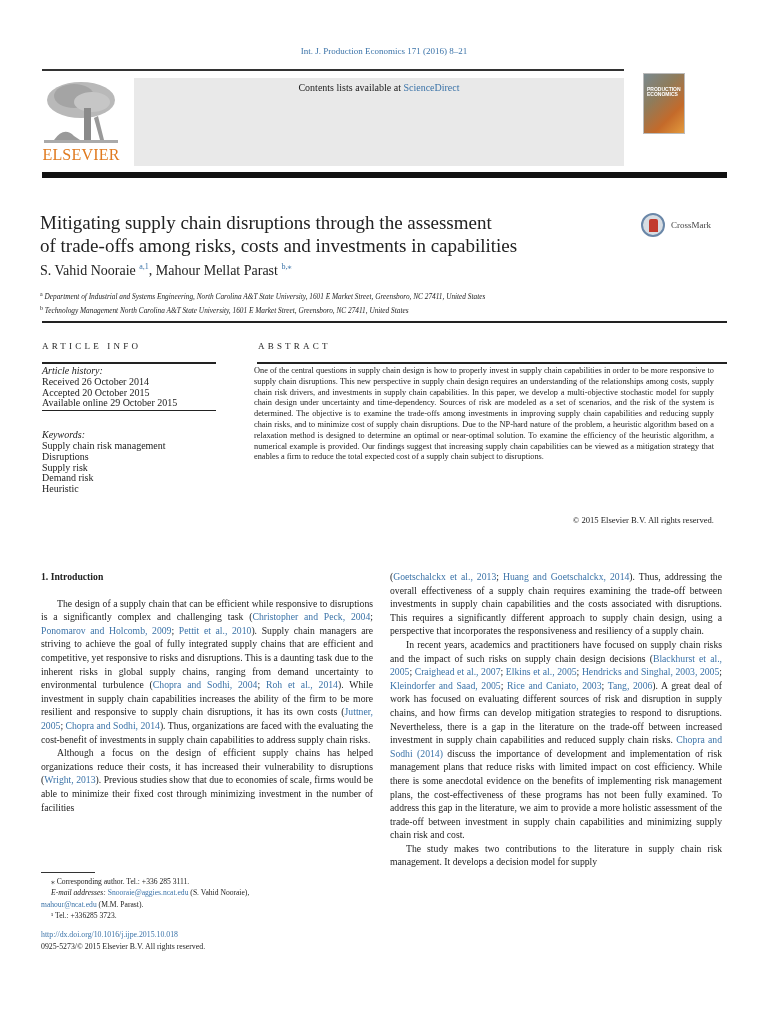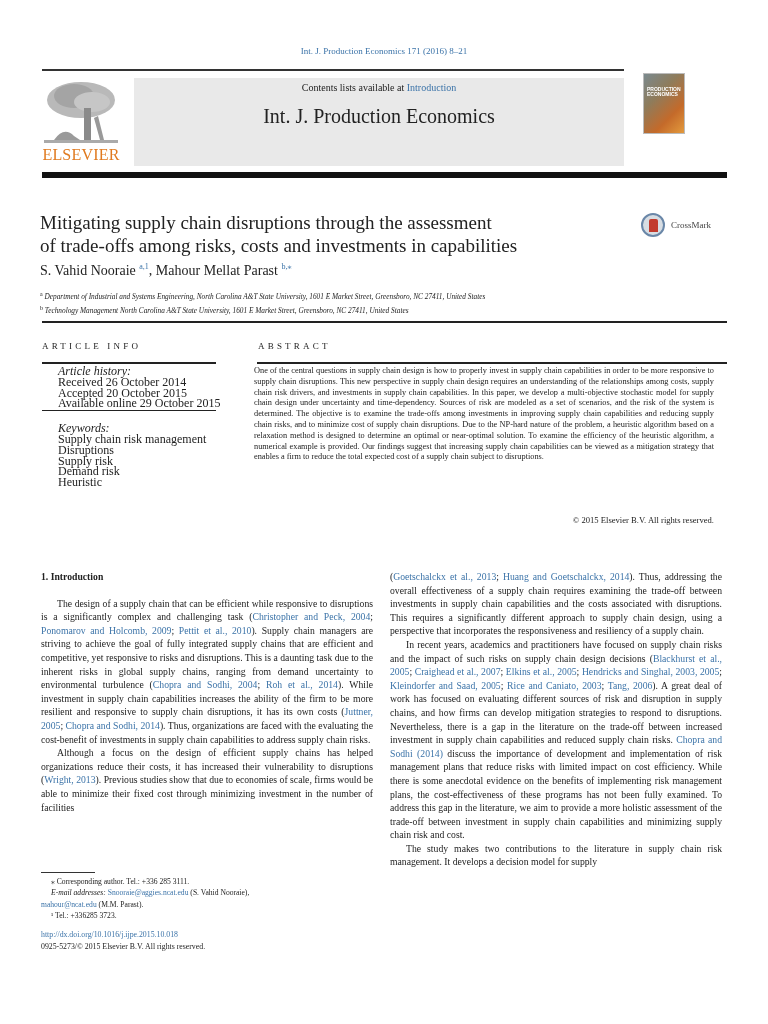--- a/index.html
+++ b/index.html
@@ -36,23 +36,23 @@
   .affils { position: absolute; top: 289px; left: 40px; font-size: 7.3px; font-style: italic; line-height: 11.5px; color: #222; }
   .affils sup { font-style: normal; font-size: 6px; vertical-align: 3px; }
 
   .rule-full { position: absolute; top: 321px; left: 42px; width: 685px; height: 1.5px; background: #222; }
 
   .section-cap { position: absolute; font-size: 9px; letter-spacing: 3.2px; color: #222; font-family: "Liberation Serif", serif; }
   .rule-ai { position: absolute; top: 362px; left: 42px; width: 174px; height: 1.5px; background: #222; }
   .rule-ab { position: absolute; top: 362px; left: 257px; width: 470px; height: 1.5px; background: #222; }
   .rule-ai-2 { position: absolute; top: 410px; left: 42px; width: 174px; height: 1px; background: #222; }
 
-  .article-info { position: absolute; top: 366px; left: 58px; width: 180px; font-size: 12px; line-height: 10.8px; color: #222; }
+  .article-info { position: absolute; top: 366px; left: 42px; width: 180px; font-size: 10px; line-height: 10.8px; color: #222; }
   .article-info .it { font-style: italic; }
-  .article-info .kw-block { margin-top: 14px; }
+  .article-info .kw-block { margin-top: 21px; }
 
   .abstract { position: absolute; top: 366px; left: 254px; width: 460px; font-size: 8.3px; line-height: 10.8px; text-align: justify; color: #222; }
   .copyright { position: absolute; top: 515px; left: 254px; width: 460px; text-align: right; font-size: 8.6px; color: #222; }
 
   .col { position: absolute; width: 332px; font-size: 9.7px; line-height: 13.6px; text-align: justify; color: #222; }
   .col-left { top: 570px; left: 41px; }
   .col-right { top: 570px; left: 390px; }
   .col p { text-indent: 16px; }
   .col p.noindent { text-indent: 0; }
   .sec-head { font-weight: bold; font-size: 9.7px; margin-bottom: 13px; text-indent: 0 !important; }
@@ -77,22 +77,21 @@
     <ellipse cx="48" cy="24" rx="18" ry="10" fill="#c6c6c6"></ellipse>
     <rect x="40" y="30" width="7" height="32" fill="#8a8a8a"></rect>
     <path d="M10 62 Q20 48 30 58 L36 62 Z" fill="#9a9a9a"></path>
     <path d="M50 40 L56 62 L60 62 L54 38 Z" fill="#999"></path>
     <rect x="0" y="62" width="74" height="3" fill="#aaa"></rect>
   </svg>
   <div class="elsevier-word">ELSEVIER</div>
 </div>
 
 <div class="masthead-box">
-  <div class="contents-line"><span>Contents lists available at </span><span class="link">Introduction</span></div>
-  <div class="journal-name">Int. J. Production Economics</div>
+  <div class="contents-line"><span>Contents lists available at </span><span class="link">ScienceDirect</span></div>
 </div>
 
 <div class="cover">
   <div class="cover-title"><span>PRODUCTION</span><br><span>ECONOMICS</span></div>
 </div>
 
 <div class="masthead-rule-bottom"></div>
 
 <div class="title">
   <span>Mitigating supply chain disruptions through the assessment</span><br>

